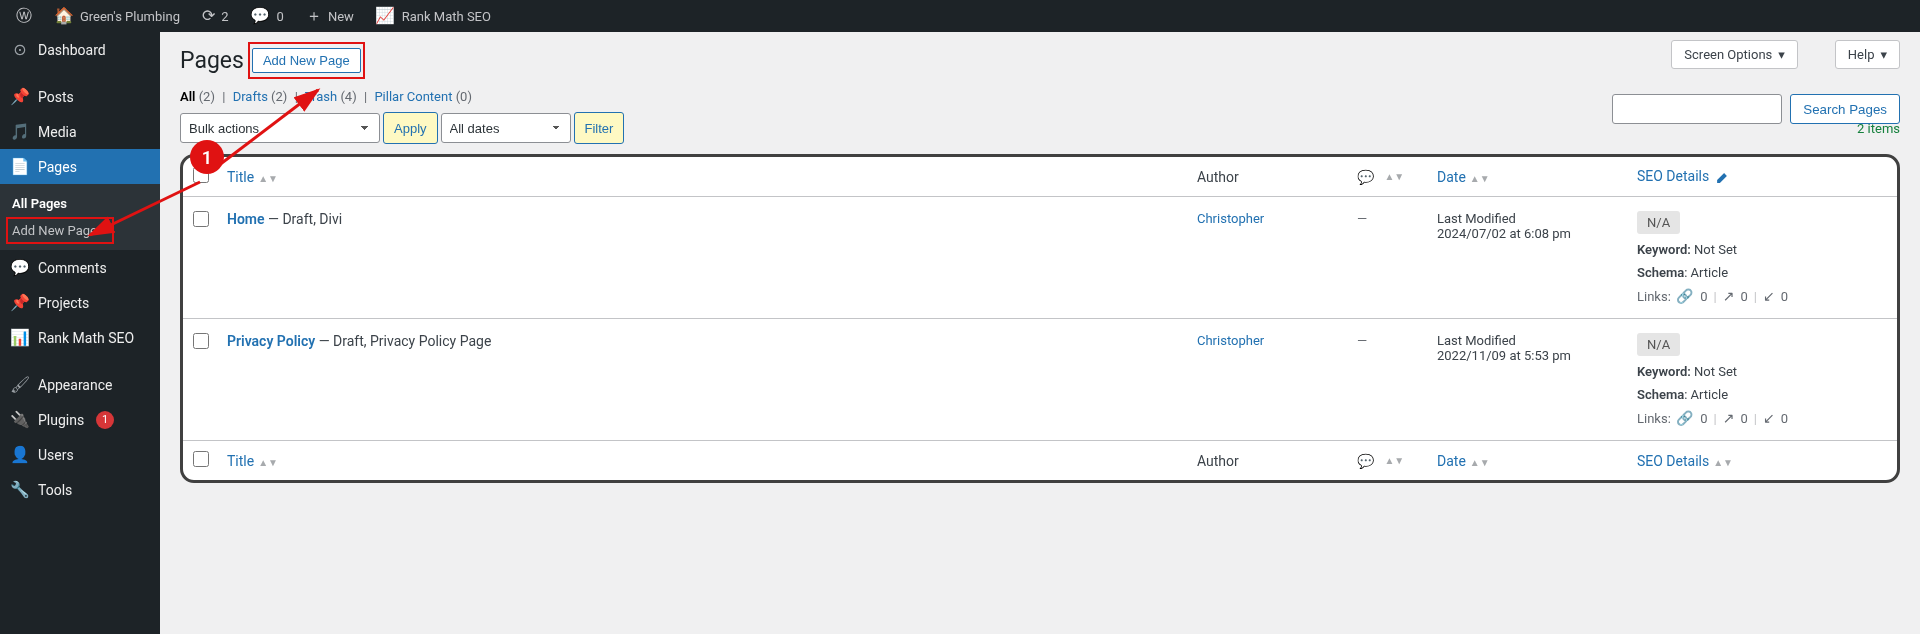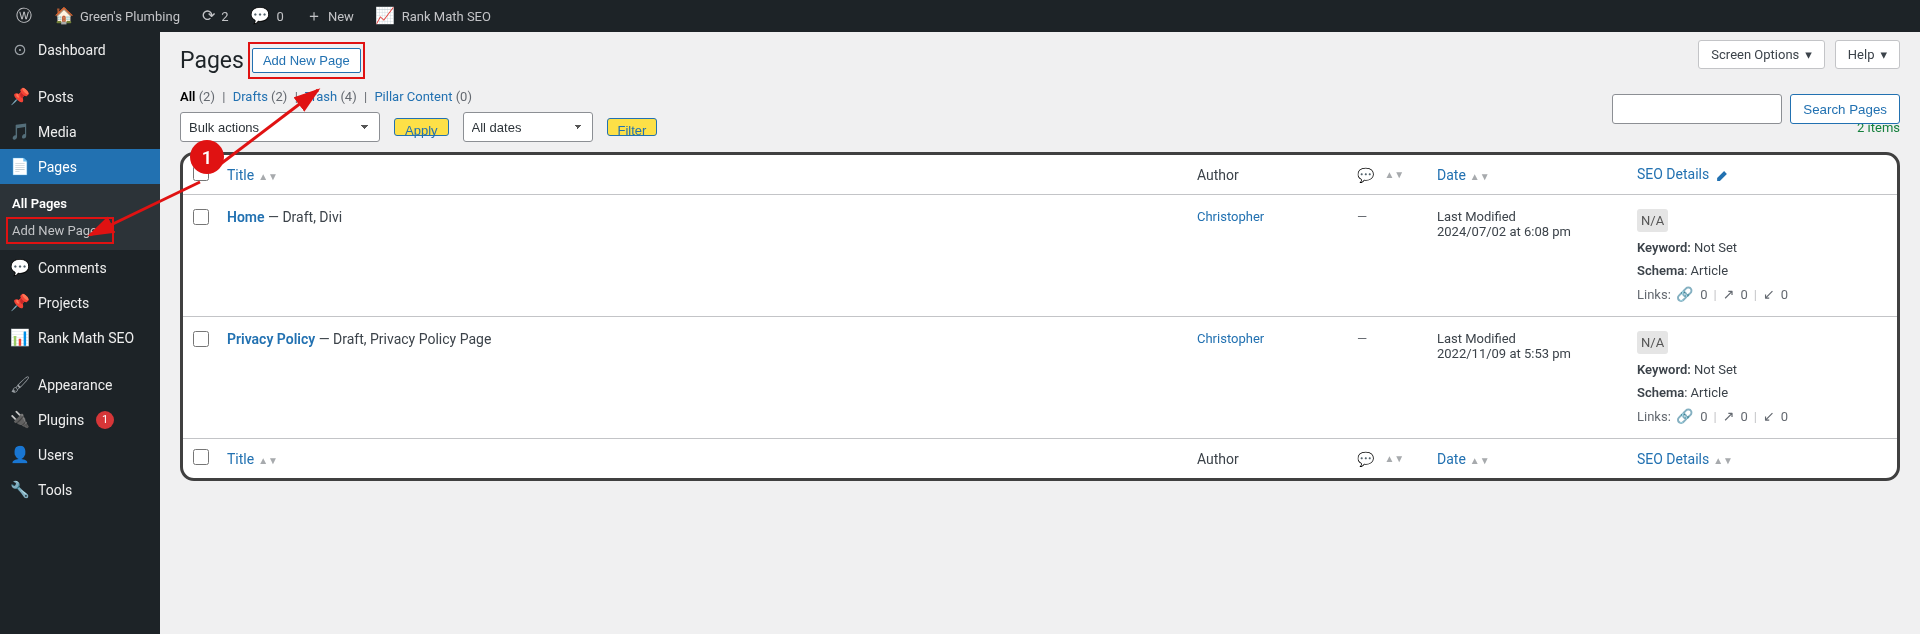--- a/index.html
+++ b/index.html
@@ -23,62 +23,62 @@
 .submenu { background: #2c3338; padding: 6px 0; }
 .submenu .sub-item { padding: 6px 12px; font-size: 13px; color: #c3c4c7; cursor: pointer; }
 .submenu .sub-item.current { color: #fff; font-weight: 600; }
 .submenu .sub-item.highlight { position: relative; }
 .submenu .sub-item.highlight::before { content: ""; position: absolute; left: 6px; right: 46px; top: 0; bottom: 0; border: 2px solid #e01212; pointer-events: none; }
 .update-badge { background: #d63638; color: #fff; border-radius: 10px; width: 18px; height: 18px; font-size: 11px; display: inline-flex; align-items: center; justify-content: center; margin-left: 4px; }
 
 
 .main { position: absolute; top: 32px; left: 160px; right: 0; bottom: 0; background: #f0f0f1; }
 .top-right-btns { position: absolute; top: 8px; right: 20px; display: flex; gap: 10px; }
-.top-btn { background: #fff; border: 1px solid #c3c4c7; border-radius: 3px; padding: 6px 12px; font-size: 13px; cursor: pointer; display: flex; align-items: center; gap: 6px; }
+.top-btn { background: #fff; border: 1px solid #c3c4c7; border-radius: 3px; padding: 6px 12px; font-size: 13px; cursor: pointer; display: flex; align-items: center; gap: 6px; margin-left: 27px; }
 .content { padding: 10px 20px 0; }
 .header-row { display: flex; align-items: center; gap: 4px; }
 .page-title { font-size: 23px; font-weight: 400; color: #1d2327; }
 .add-new-wrap { position: relative; }
 .add-new { border: 2px solid #e01212; padding: 4px 2px; display: inline-block; }
 .add-new .btn { background: #fff; border: 1px solid #2271b1; color: #2271b1; padding: 4px 10px; font-size: 13px; border-radius: 2px; cursor: pointer; }
 
 .subsub { margin: 10px 0 8px; font-size: 13px; color: #646970; }
 .subsub a { color: #2271b1; }
 .subsub .count { color: #646970; }
 .subsub .sep { color: #646970; margin: 0 4px; }
 .subsub .current { color: #000; font-weight: 600; }
 
 .search-wrap { position: absolute; right: 20px; top: 62px; display: flex; gap: 8px; }
 .search-wrap input { width: 170px; padding: 4px 6px; border: 1px solid #8c8f94; border-radius: 3px; background: #fff; height: 30px; }
 .search-btn { background: #fff; border: 1px solid #2271b1; color: #2271b1; padding: 4px 12px; border-radius: 3px; cursor: pointer; height: 30px; }
 
-.filters { display: flex; align-items: center; gap: 14px; margin: 6px 0 10px; }
+.filters { display: flex; align-items: center; gap: 3px; margin: 6px 0 10px; }
 .filters select { padding: 3px 24px 3px 8px; border: 1px solid #8c8f94; border-radius: 3px; background: #fff; color: #2c3338; height: 30px; font-size: 13px; appearance: none; background-image: linear-gradient(45deg, transparent 50%, #555 50%), linear-gradient(135deg, #555 50%, transparent 50%); background-position: calc(100% - 14px) 12px, calc(100% - 10px) 12px; background-size: 4px 4px, 4px 4px; background-repeat: no-repeat; }
 .filters select.bulk { width: 200px; }
 .filters select.date { width: 130px; }
 .filters select.rank { width: 170px; }
-.filter-btn { background: #fde047; border: 1px solid #2271b1; color: #2271b1; padding: 4px 10px; border-radius: 3px; cursor: pointer; height: 18px; font-size: 13px; }
+.filter-btn { background: #fef9c3; border: 1px solid #2271b1; color: #2271b1; padding: 4px 10px; border-radius: 3px; cursor: pointer; height: 32px; font-size: 13px; }
 .items-count { margin-left: auto; color: #15803d; }
 
 .table { background: #fff; border: 3px solid #404040; border-radius: 14px; }
 .row { display: flex; align-items: center; padding: 10px 10px; border-bottom: 1px solid #c3c4c7; }
 .row.thead { font-size: 14px; }
 .row.thead .col a { color: #2271b1; }
 .row.tbody { align-items: flex-start; padding: 14px 10px; }
 .col-check { width: 34px; }
 .col-check input { width: 16px; height: 16px; }
 .col-title { flex: 1; font-size: 14px; }
 .col-author { width: 160px; }
 .col-comments { width: 80px; display: flex; align-items: center; gap: 6px; }
 .col-date { width: 180px; }
 .col-seo { width: 250px; margin-left: 20px; }
 .sort { color: #a7aaad; font-size: 10px; margin-left: 4px; display: inline-flex; flex-direction: column; line-height: 6px; }
 .row-title a { font-weight: 600; font-size: 14px; }
 .status { color: #3c434a; }
-.seo-na { background: #e5e5e5; color: #555; padding: 4px 4px; border-radius: 3px; display: inline-block; font-size: 13px; }
+.seo-na { background: #e5e5e5; color: #555; padding: 4px 10px; border-radius: 3px; display: inline-block; font-size: 13px; }
 .seo-line { margin-top: 8px; font-size: 13px; color: #3c434a; }
 .seo-line .label { font-weight: 600; }
 .seo-links { margin-top: 8px; font-size: 13px; display: flex; align-items: center; gap: 6px; color: #646970; }
 .seo-links .ico { font-size: 14px; }
 .seo-links .sep { color: #c3c4c7; }
 .dash { color: #646970; }
 
 .pencil { width: 14px; height: 14px; display: inline-block; margin-left: 6px; vertical-align: middle; }
 
 

